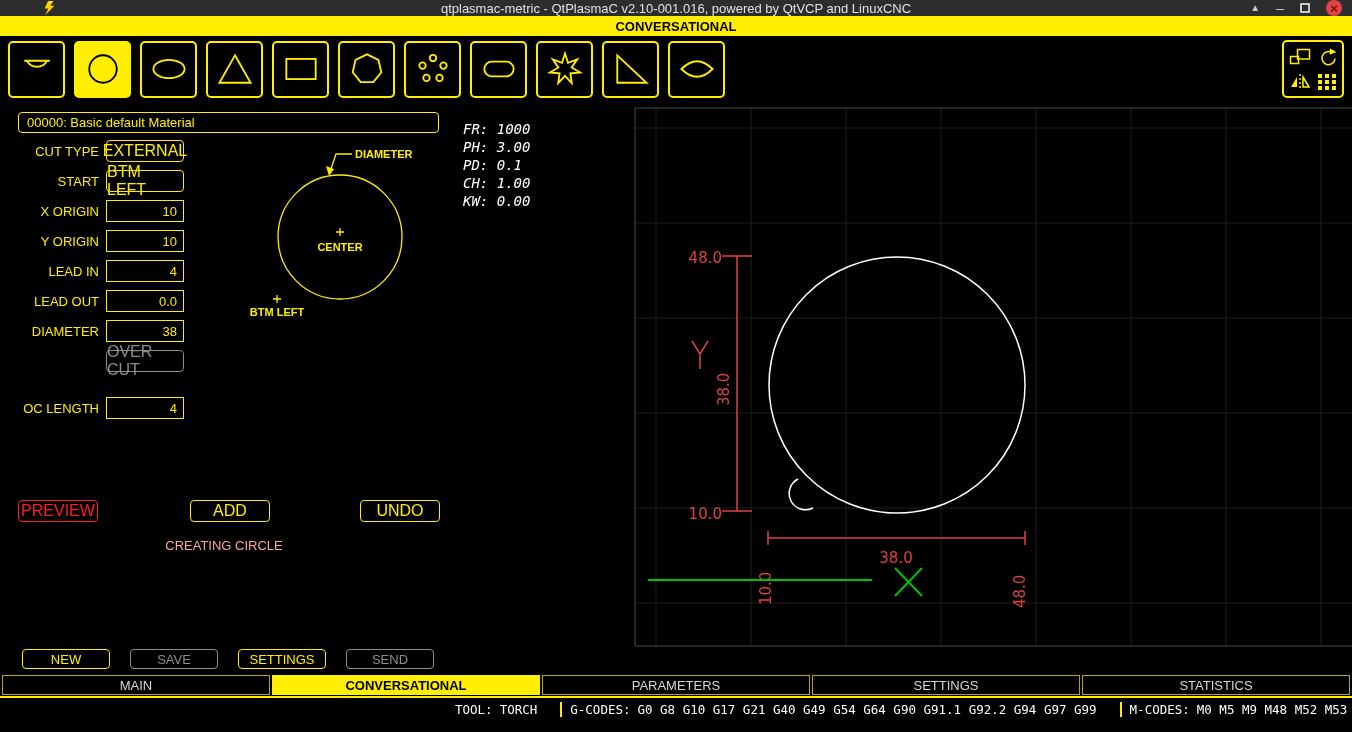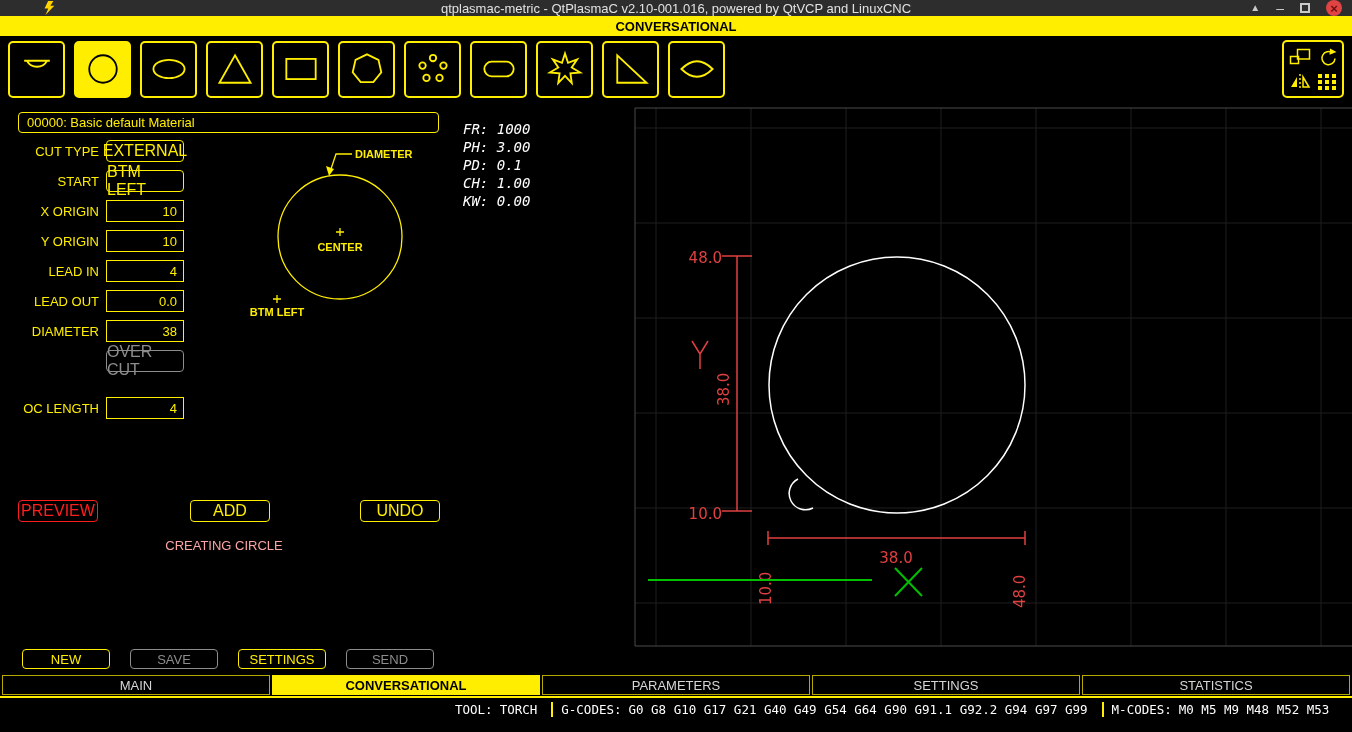--- a/index.html
+++ b/index.html
@@ -62,21 +62,21 @@
   
   .tabbar { height:22px; display:flex; gap:2px; padding:0 2px; align-items:center; background:#000; }
   .tab { flex:1; height:20px; border:1px solid #b5a900; border-radius:0; background:#000; color:#d6d6d6;
     font-size:13px; display:flex; align-items:center; justify-content:center; }
   .tab.active { background:#ffee00; color:#000; font-weight:bold; border-color:#ffee00; }
 
   
   .statusbar { height:24px; border-top:2px solid #ffee00; display:flex; align-items:center; color:#fff;
     font-family:"DejaVu Sans Mono",monospace; font-size:12.5px; padding-left:455px; white-space:nowrap; }
   .sb-label { margin-right:7px; }
-  .sb-value { margin-right:6px; }
+  .sb-value { margin-right:15px; }
   .sep { border-left:2px solid #ffee00; height:15px; margin:0 8px; }
 </style>
 </head>
 <body>
 
 <div class="titlebar">
   <span class="app-icon">
     <svg width="16" height="16" viewBox="0 0 18 18">
         <path d="M8 1 L14 1 L10.5 6.5 L15 6.5 L5 17 L8.2 9.5 L4 9.5 Z" fill="#ffd400"></path>
       </svg>

